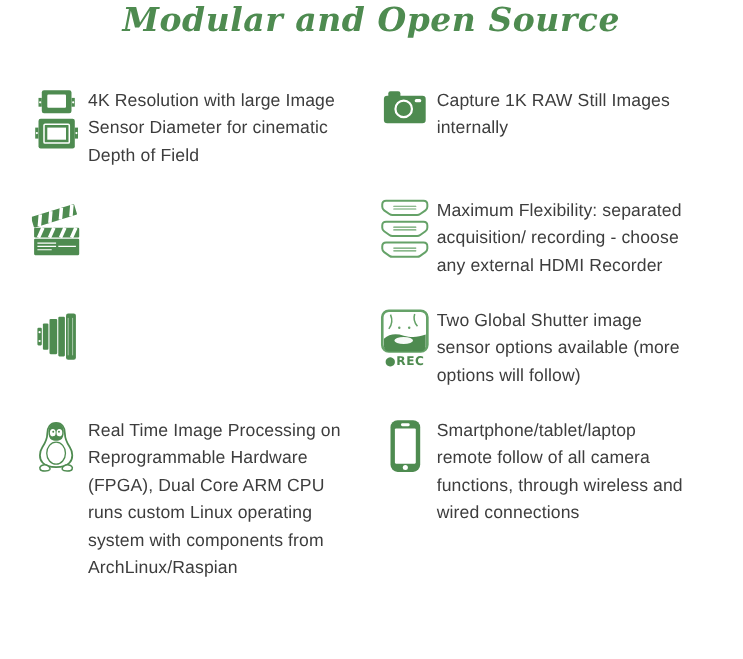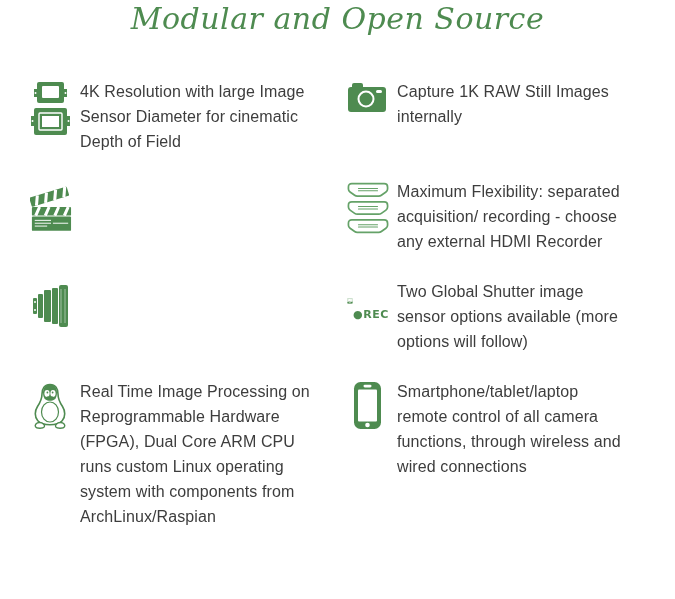--- a/index.html
+++ b/index.html
@@ -9,42 +9,42 @@
     background: #ffffff;
     font-family: "Liberation Sans", sans-serif;
     overflow: hidden;
   }
   .page-title {
     margin: 0;
     padding-top: 1px;
     text-align: center;
     font-family: "DejaVu Serif", serif;
     font-style: italic;
-    font-weight: 400;
+    font-weight: 700;
     font-size: 30px;
     line-height: 36px;
     color: #4e8b50;
     letter-spacing: 0.5px;
   }
   .features-grid {
     display: grid;
     grid-template-columns: 305px 313px;
     column-gap: 12px;
     row-gap: 25px;
     margin: 42px 0 0 30px;
   }
   .feature { display: flex; align-items: flex-start; }
   .icon-box {
     flex: 0 0 42px;
     width: 42px;
     margin-right: 8px;
     margin-top: 2px;
     display: flex;
-    flex-direction: row;
-    align-items: flex-end;
+    flex-direction: column;
+    align-items: center;
   }
   .feature-text {
     font-size: 16px;
     line-height: 25px;
     color: #3d3d3d;
     white-space: pre-line;
     letter-spacing: 0.1px;
   }
   .rec-label {
     font-size: 11px;
@@ -197,18 +197,18 @@
   <div class="feature">
     <div class="icon-box">
       <svg width="40" height="50" viewBox="0 0 40 50">
         <rect x="7" y="1" width="27" height="47" rx="6.5" fill="#4e8b50"></rect>
         <rect x="11" y="8.5" width="19" height="32" rx="1" fill="#fff"></rect>
         <rect x="16.5" y="3.8" width="8" height="2.6" rx="1.3" fill="#fff"></rect>
         <circle cx="20.5" cy="44" r="2.3" fill="#fff"></circle>
       </svg>
     </div>
     <div class="feature-text">Smartphone/tablet/laptop
-remote control of all camera
+remote follow of all camera
 functions, through wireless and
 wired connections</div>
   </div>
 
 </div>
 
 </body></html>

